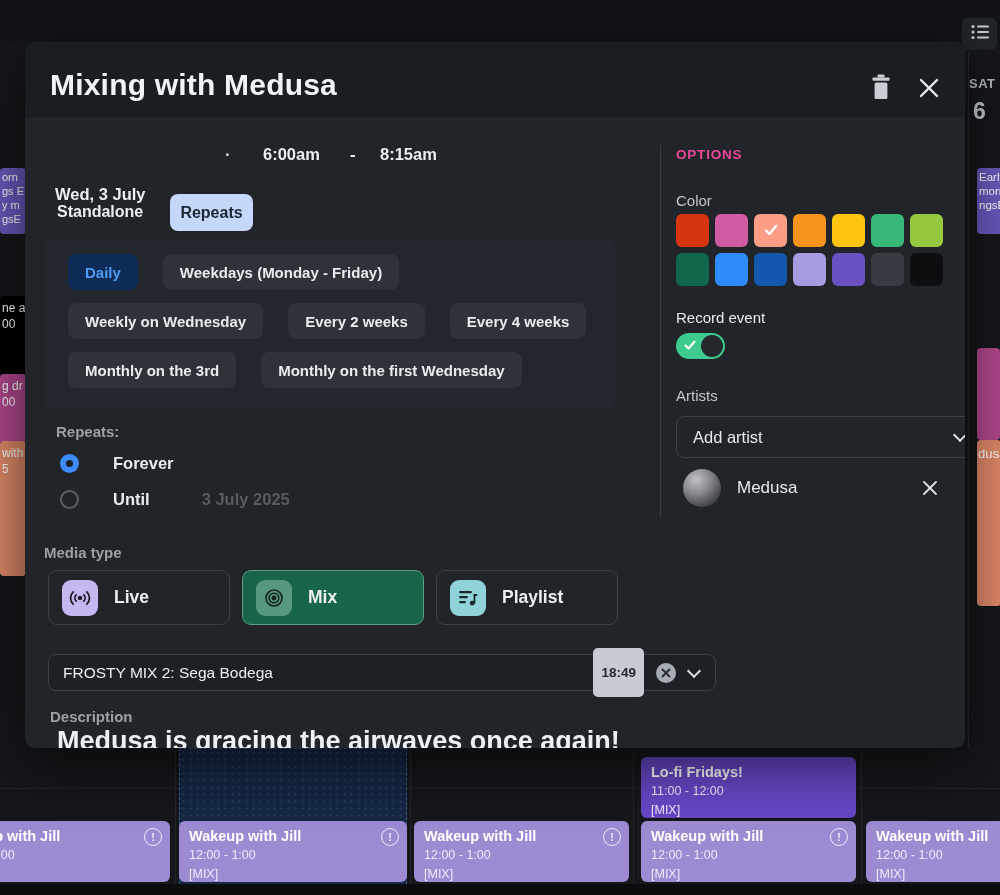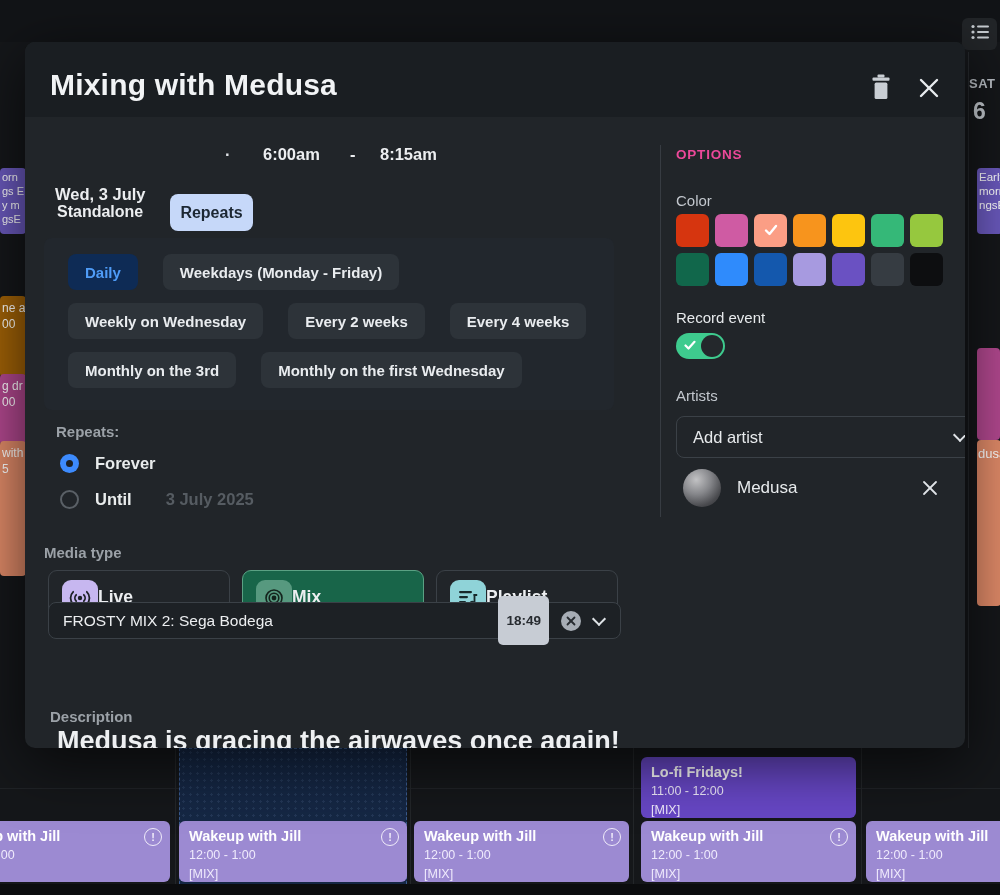--- a/index.html
+++ b/index.html
@@ -8,21 +8,21 @@
   .abs{position:absolute;}
   
   .topbar{left:0;top:0;width:1000px;height:42px;background:#121417;}
   .list-btn{left:962px;top:18px;width:35px;height:32px;background:#222528;border-radius:6px;
             display:flex;align-items:center;justify-content:center;}
   .vline-right{left:968px;top:52px;width:1px;height:696px;background:#26292d;}
   .sat{left:969px;top:76px;font-size:13px;font-weight:700;letter-spacing:.5px;color:#b9bec4;}
   .six{left:973px;top:98px;font-size:23px;font-weight:700;color:#c6cbd1;}
   .sliver{border-radius:4px;color:#fff;overflow:hidden;white-space:pre-line;}
   .slv-l-purple{left:0;top:168px;width:24px;height:64px;background:#6a59bd;font-size:11px;line-height:14px;padding:2px 0 0 2px;}
-  .slv-l-blue{left:0;top:296px;width:24px;height:77px;background:#a16207;font-size:12px;line-height:16px;padding:4px 0 0 2px;}
+  .slv-l-blue{left:0;top:296px;width:24px;height:77px;background:#000000;font-size:12px;line-height:16px;padding:4px 0 0 2px;}
   .slv-l-pink{left:0;top:374px;width:24px;height:67px;background:#b2488f;font-size:12px;line-height:16px;padding:4px 0 0 2px;}
   .slv-l-salmon{left:0;top:441px;width:24px;height:131px;background:#e08a68;font-size:12px;line-height:16px;padding:4px 0 0 2px;}
   .slv-r-purple{left:977px;top:168px;width:23px;height:64px;background:#6a59bd;font-size:11.5px;line-height:14px;padding:2px 0 0 2px;}
   .slv-r-pink{left:977px;top:348px;width:23px;height:92px;background:#b2488f;}
   .slv-r-salmon{left:977px;top:440px;width:23px;height:160px;background:#e08a68;font-size:13px;padding:6px 0 0 1px;}
   
   .vgrid{top:748px;width:1px;height:147px;background:#232629;}
   .hgrid{left:0;top:788px;width:1000px;height:1px;background:#202327;}
   .bottom-strip{left:0;top:884px;width:1000px;height:11px;background:#0b0c0e;}
   .selection-block{left:179px;top:748px;width:228px;height:146px;background:#152744;
@@ -55,40 +55,40 @@
   .tab-standalone{left:32px;top:161px;font-size:16px;font-weight:700;color:#eceef0;}
   .tab-repeats{left:145px;top:152px;width:83px;height:37px;background:#c6d8f9;border-radius:8px;
       display:flex;align-items:center;justify-content:center;font-size:16px;font-weight:700;color:#1c2733;}
   .repeat-panel{left:19px;top:196px;width:570px;height:172px;background:#22272d;border-radius:8px;
       box-sizing:border-box;padding:16px 24px;display:flex;flex-direction:column;gap:13px;}
   .rp-row{display:flex;gap:25px;}
   .rp-btn{height:36px;background:#2d3339;border-radius:8px;border:none;color:#e9ecef;
       font-family:inherit;font-size:15px;font-weight:700;padding:0 17px;display:flex;align-items:center;cursor:pointer;}
   .rp-btn.selected{background:#0e2b55;color:#4f9cf7;}
   .repeats-label{left:31px;top:381px;font-size:15px;font-weight:700;color:#9ba1a7;}
-  .radio-row{display:flex;align-items:center;gap:16px;}
+  .radio-row{display:flex;align-items:center;gap:34px;}
   .radio-forever{left:35px;top:412px;}
   .radio-until{left:35px;top:448px;}
   .radio{width:19px;height:19px;border-radius:50%;box-sizing:border-box;}
   .radio.on{background:#3d8bfd;display:flex;align-items:center;justify-content:center;}
   .radio.on::after{content:"";width:7px;height:7px;border-radius:50%;background:#1d2125;}
   .radio.off{border:2px solid #5a6066;}
   .radio-label{font-size:16.5px;font-weight:600;color:#e9ecec;}
   .until-date{font-size:16.5px;font-weight:600;color:#565c62;margin-left:18px;}
   .media-label{left:19px;top:502px;font-size:15px;font-weight:700;color:#9ba1a7;}
   .media-row{left:23px;top:528px;display:flex;gap:12px;}
   .media-btn{width:182px;height:55px;border:1.5px solid #3b4147;border-radius:9px;background:transparent;
       display:flex;align-items:center;cursor:pointer;box-sizing:border-box;}
   .media-btn.selected{background:#186549;border-color:#5aa183;}
   .media-ic{width:36px;height:36px;border-radius:9px;margin-left:13px;display:flex;align-items:center;justify-content:center;}
   .ic-live{background:#c7b7f0;}
   .ic-mix{background:#57997f;}
   .ic-playlist{background:#8fd3d8;}
-  .media-btn-label{font-size:17.5px;font-weight:700;color:#eceef0;}
-  .mix-select{left:23px;top:560px;width:573px;height:37px;background:#1d2125;border:1.5px solid #3b4147;
+  .media-btn-label{font-size:17.5px;font-weight:700;color:#eceef0;margin-left:16px;}
+  .mix-select{left:23px;top:612px;width:668px;height:37px;background:#1d2125;border:1.5px solid #3b4147;
       border-radius:8px;box-sizing:border-box;display:flex;align-items:center;cursor:pointer;}
   .mix-select-value{font-size:15.5px;color:#eceef0;margin-left:14px;flex:1;}
   .dur-badge{background:#c7ccd4;color:#272b30;font-size:13.5px;font-weight:700;border-radius:5px;
       padding:17px 8px;margin-right:12px;}
   .circle-x{width:20px;height:20px;border-radius:50%;background:#a7adb5;display:flex;align-items:center;
       justify-content:center;margin-right:13px;cursor:pointer;}
   .chev{width:8px;height:8px;border-right:2px solid #dfe3e7;border-bottom:2px solid #dfe3e7;
       transform:rotate(45deg);margin-right:16px;margin-top:-4px;}
   .desc-label{left:25px;top:666px;font-size:15px;font-weight:700;color:#9ba1a7;}
   .desc-text{left:32px;top:684px;width:600px;height:22px;overflow:hidden;font-size:27px;font-weight:800;color:#eef0f2;}

